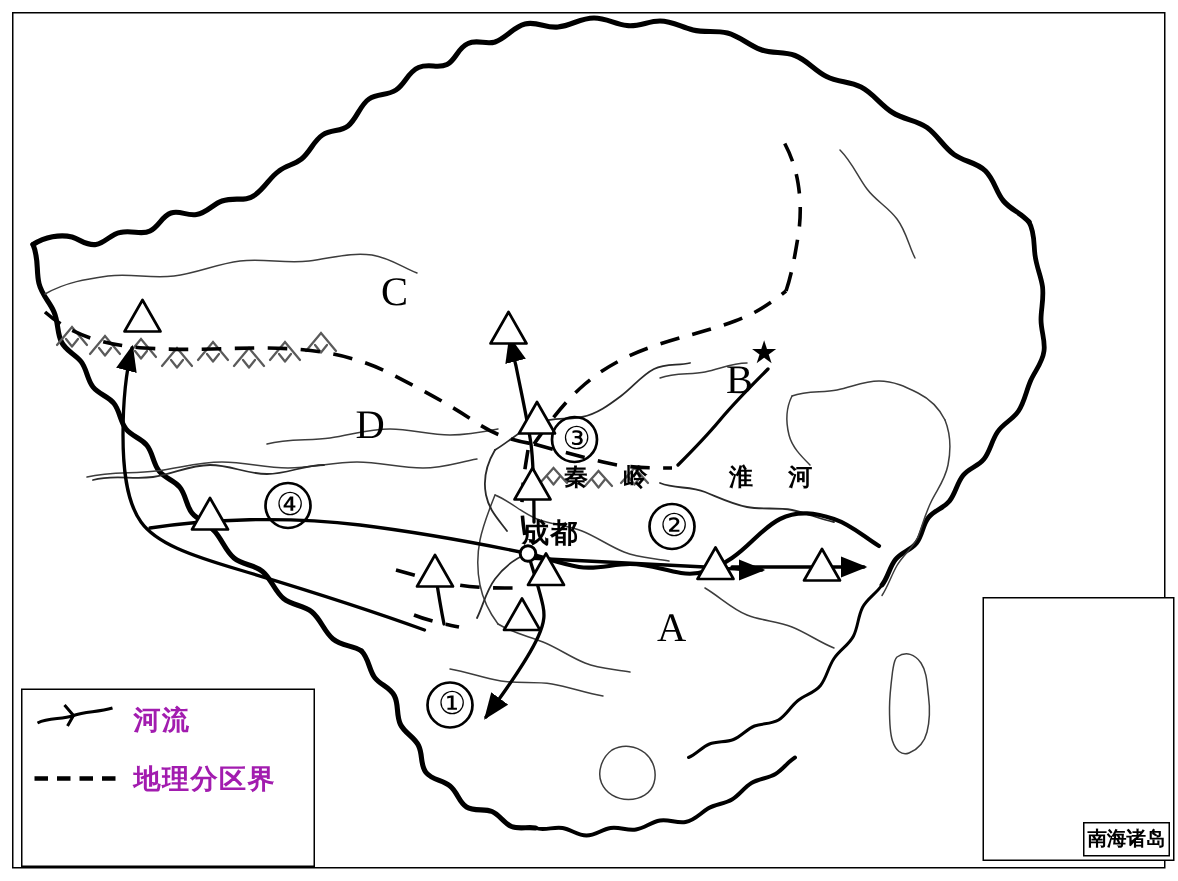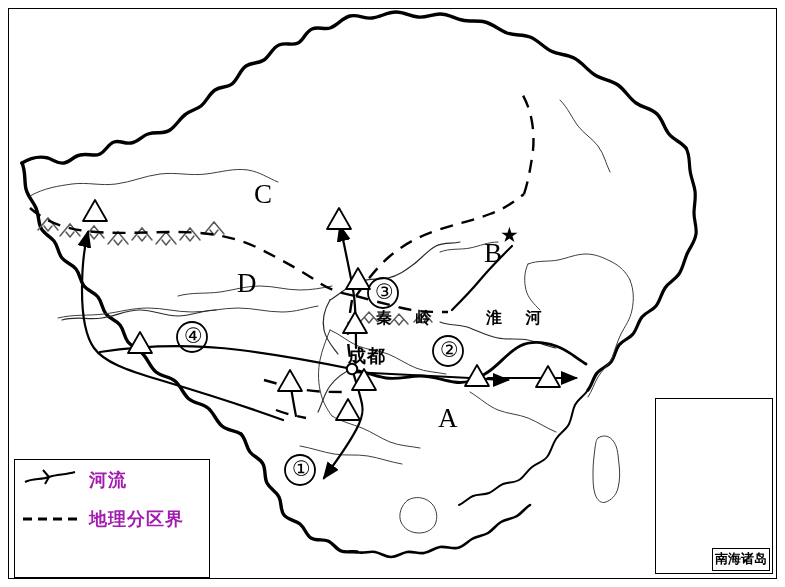--- a/index.html
+++ b/index.html
@@ -78,21 +78,21 @@
     font-family: "DejaVu Sans", "Liberation Sans", sans-serif;
     font-size: 18px;
     font-weight: bold;
     letter-spacing: 1px;
     color: #a21caf;
   }
   .inset-box {
     position: absolute;
     left: 655px;
     top: 398px;
-    width: 118px;
+    width: 128px;
     height: 176px;
     border: 1.5px solid #000;
     background: #fff;
     box-sizing: border-box;
     overflow: hidden;
   }
   .inset-caption {
     position: absolute;
     right: 2px;
     bottom: 2px;

